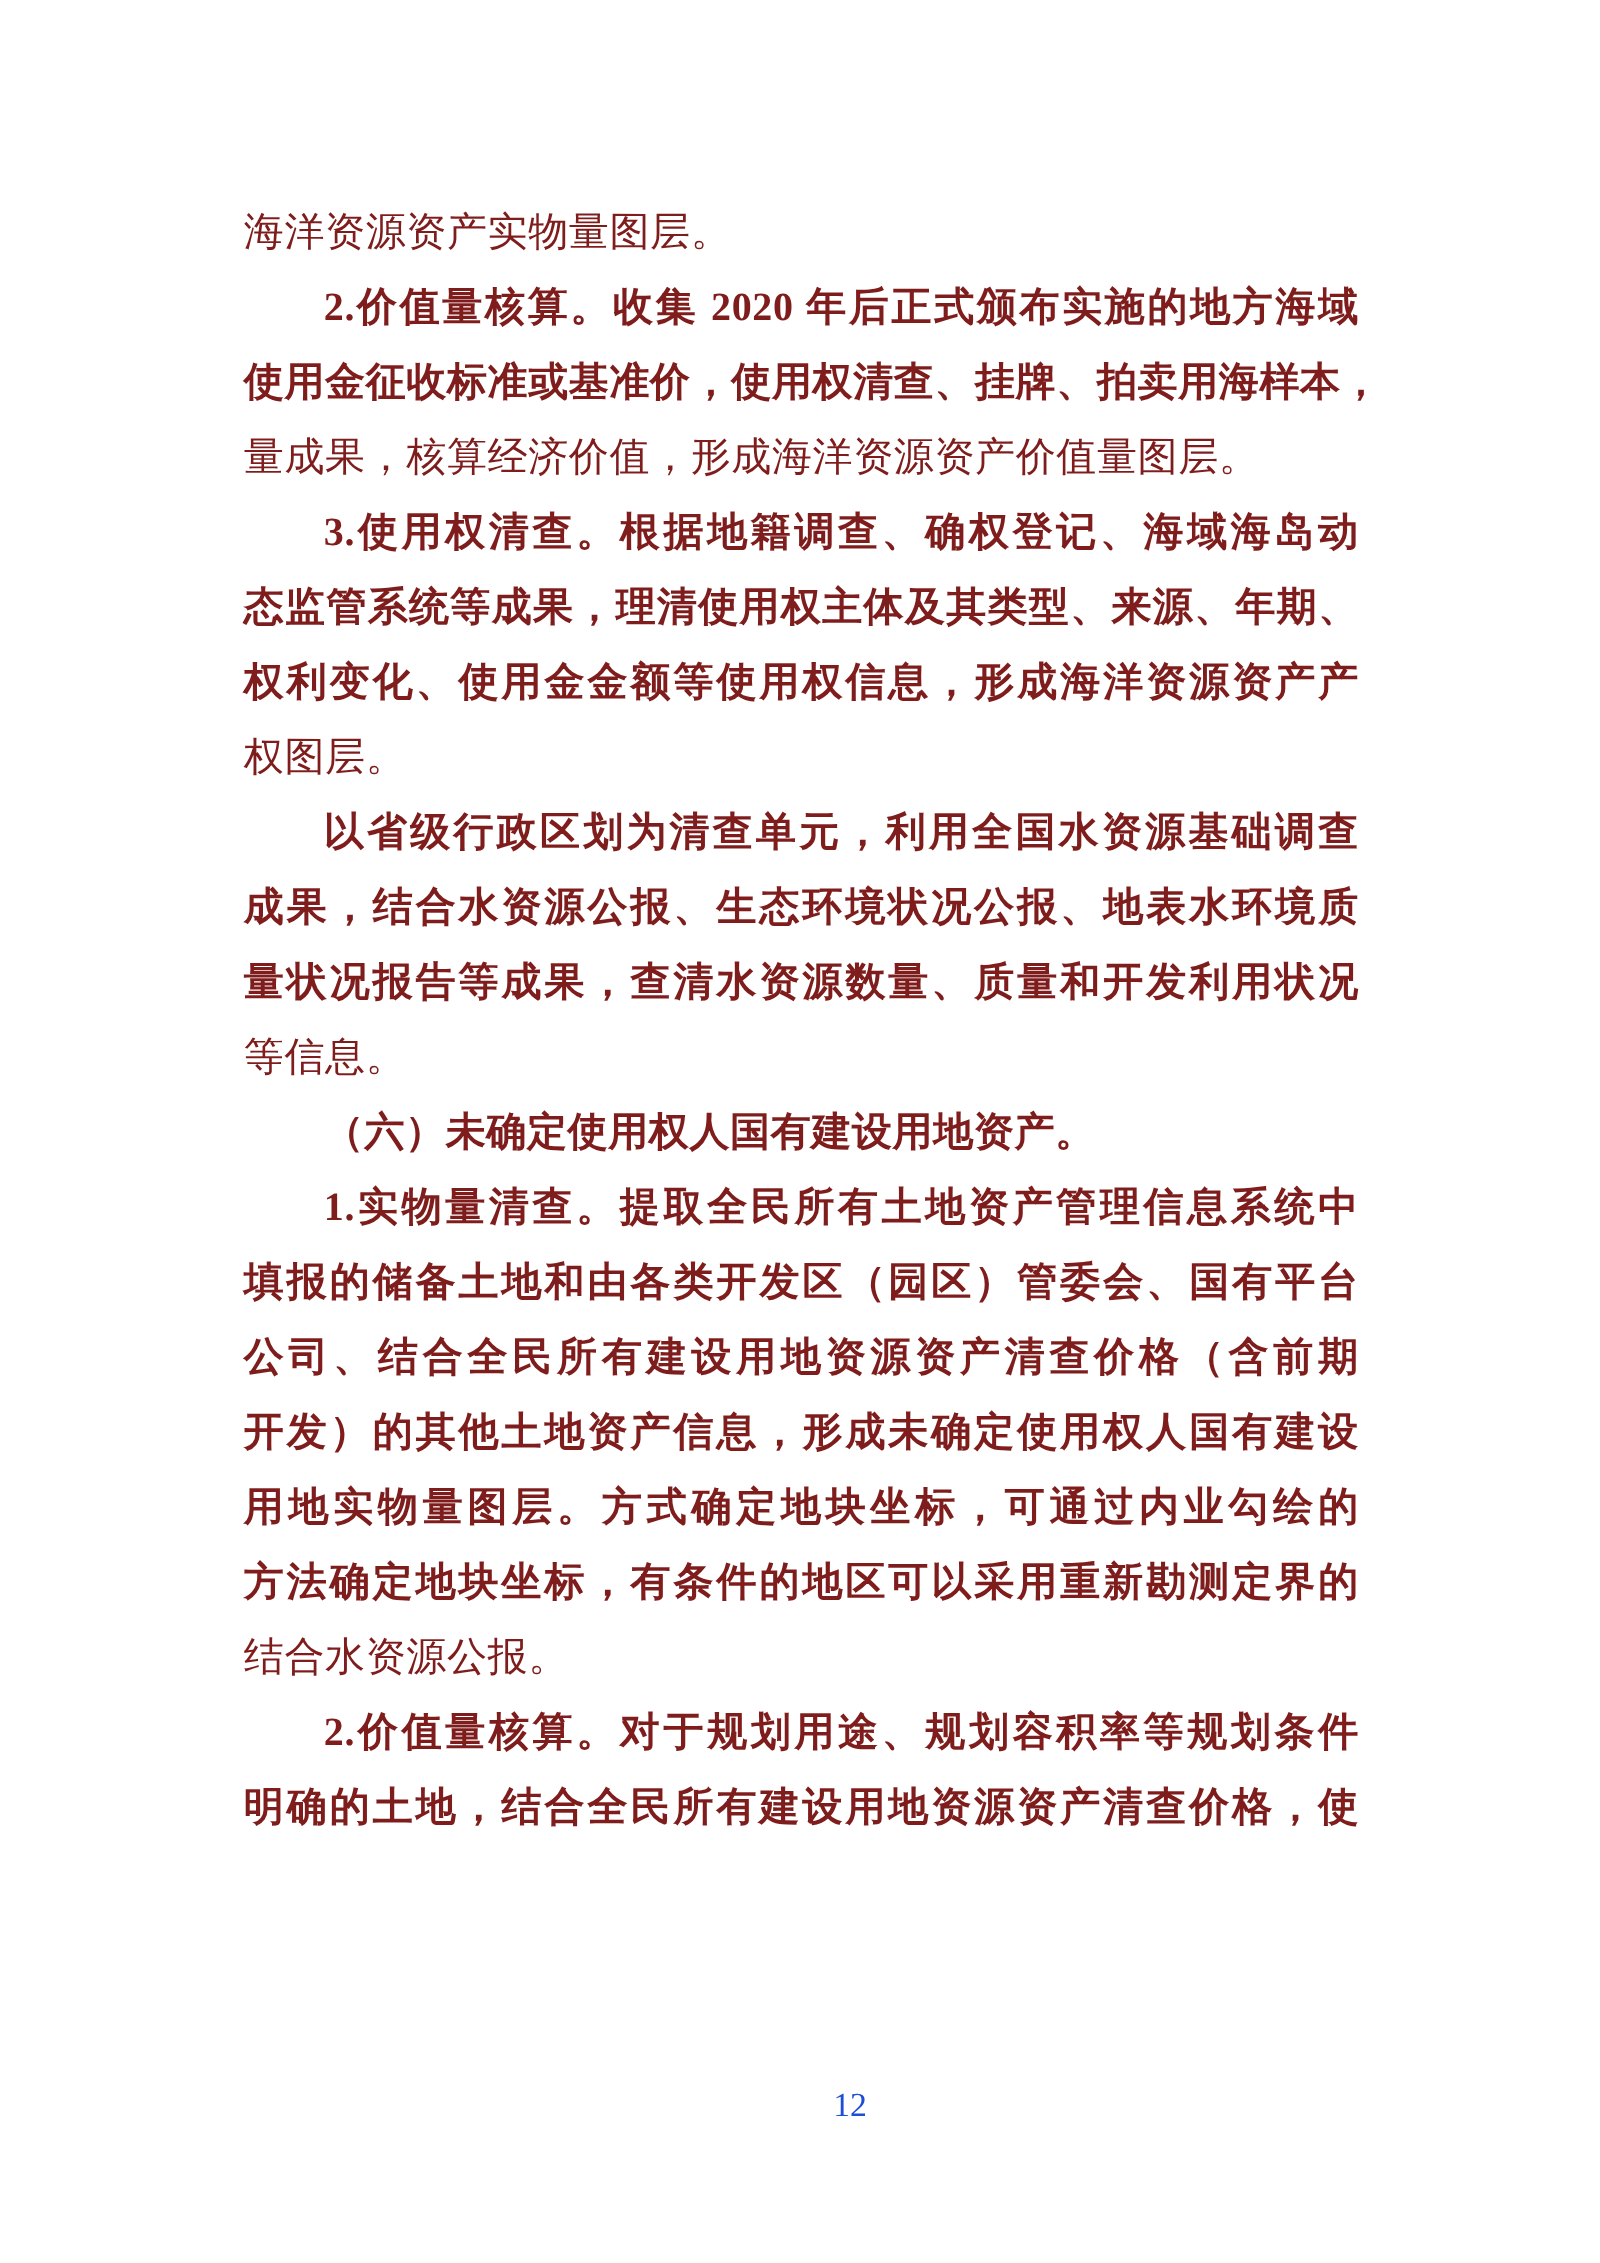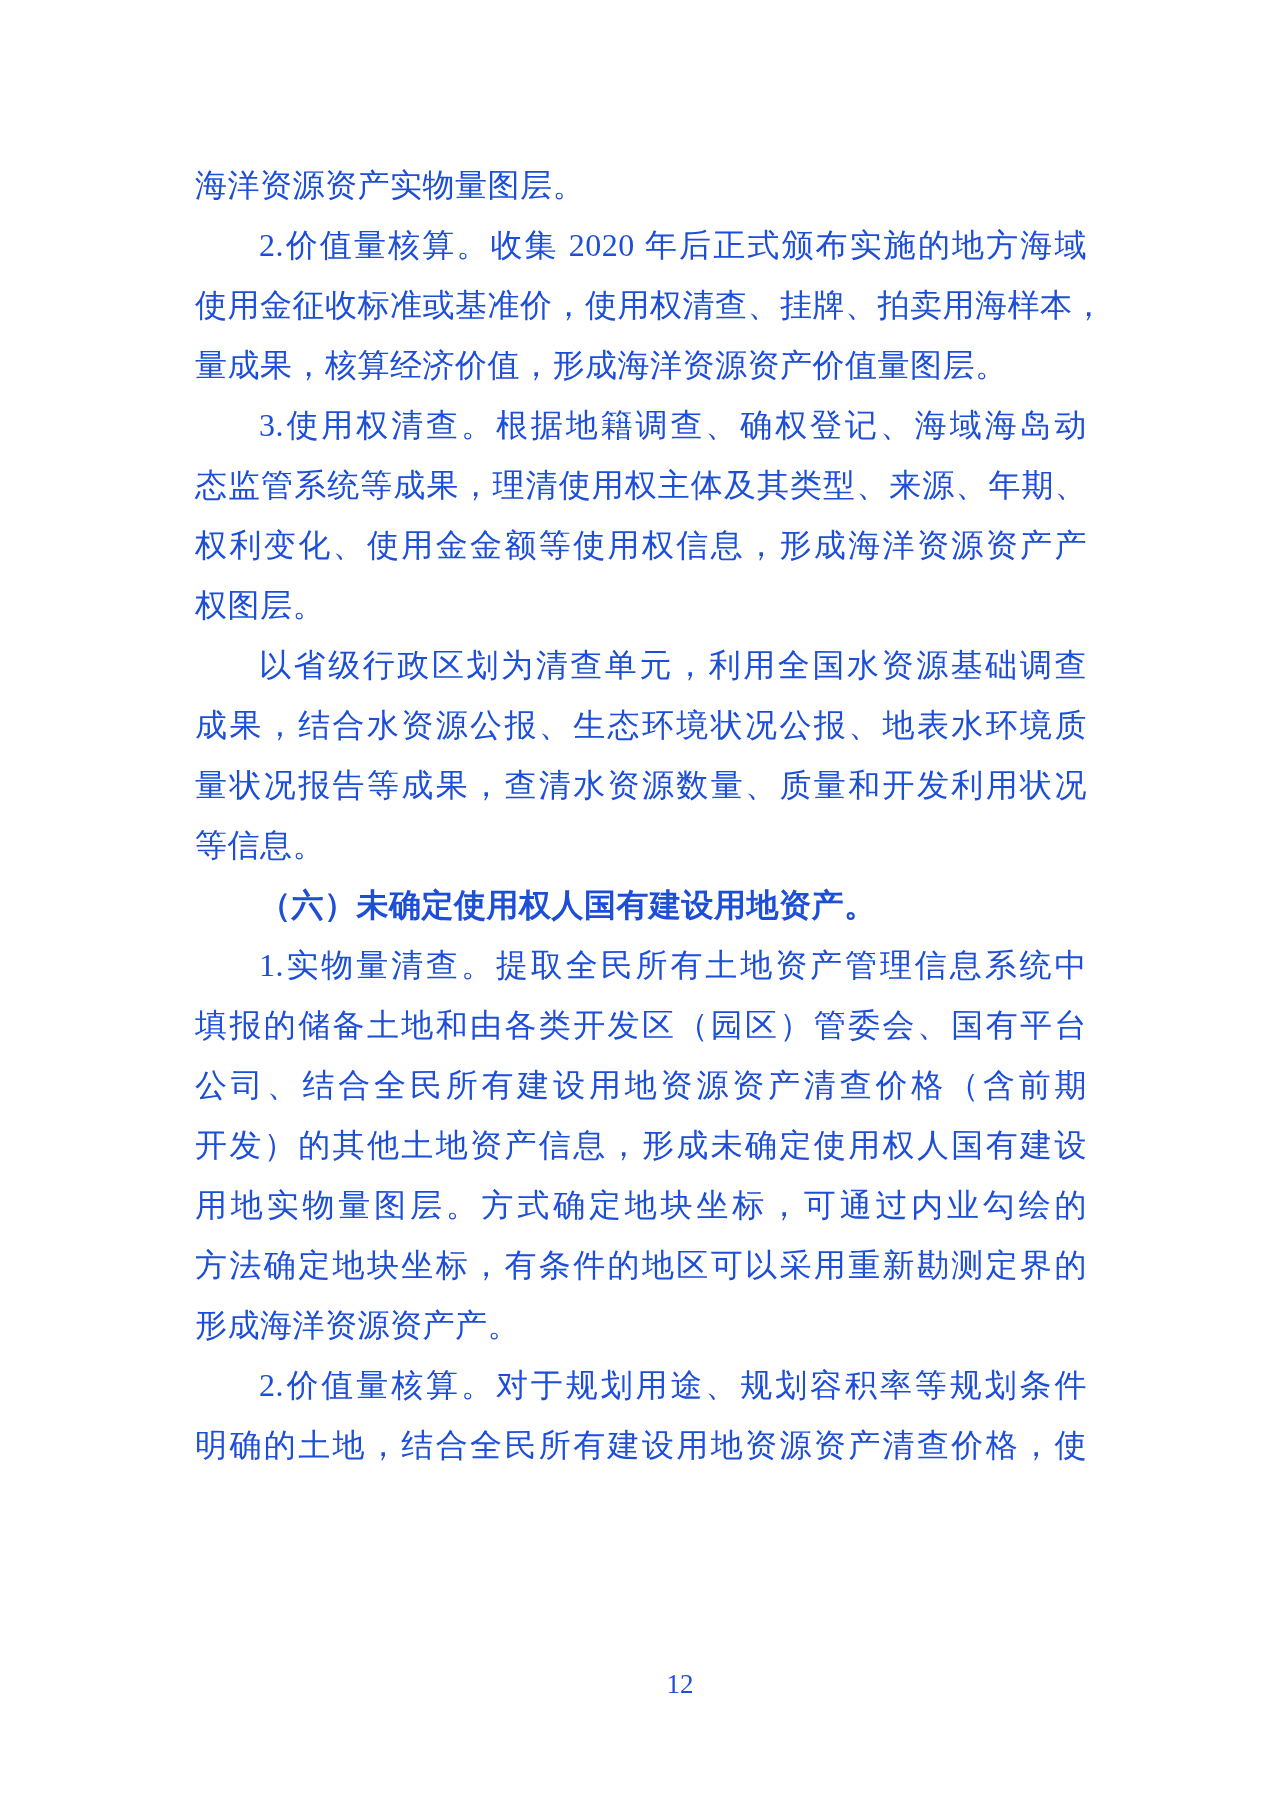--- a/index.html
+++ b/index.html
@@ -21,26 +21,27 @@
     left: 195px;
     top: 155px;
     width: 892px;
   }
   .text-line {
     font-size: 32px;
     line-height: 60px;
     height: 60px;
     white-space: nowrap;
     letter-spacing: 0.5px;
-    color: #1d4ed8;
+    color: #7f1d1d;
   }
   .text-line.just {
     text-align: justify;
     text-align-last: justify;
     text-justify: inter-character;
+    font-weight: bold;
   }
   .text-line.end {
     text-align: left;
     text-align-last: left;
   }
   .text-line.indent {
     text-indent: 2em;
   }
   .text-line.bold {
     font-weight: bold;
@@ -74,18 +75,18 @@
       <div class="text-line just">成果，结合水资源公报、生态环境状况公报、地表水环境质</div>
       <div class="text-line just">量状况报告等成果，查清水资源数量、质量和开发利用状况</div>
       <div class="text-line end">等信息。</div>
       <div class="text-line end indent bold">（六）未确定使用权人国有建设用地资产。</div>
       <div class="text-line just indent">1.实物量清查。提取全民所有土地资产管理信息系统中</div>
       <div class="text-line just">填报的储备土地和由各类开发区（园区）管委会、国有平台</div>
       <div class="text-line just">公司、结合全民所有建设用地资源资产清查价格（含前期</div>
       <div class="text-line just">开发）的其他土地资产信息，形成未确定使用权人国有建设</div>
       <div class="text-line just">用地实物量图层。方式确定地块坐标，可通过内业勾绘的</div>
       <div class="text-line just">方法确定地块坐标，有条件的地区可以采用重新勘测定界的</div>
-      <div class="text-line end">形成海洋资源资产产。</div>
+      <div class="text-line end">结合水资源公报。</div>
       <div class="text-line just indent">2.价值量核算。对于规划用途、规划容积率等规划条件</div>
       <div class="text-line just">明确的土地，结合全民所有建设用地资源资产清查价格，使</div>
     </div>
   <div class="page-number">12</div>
 </div>
 
 </body></html>

